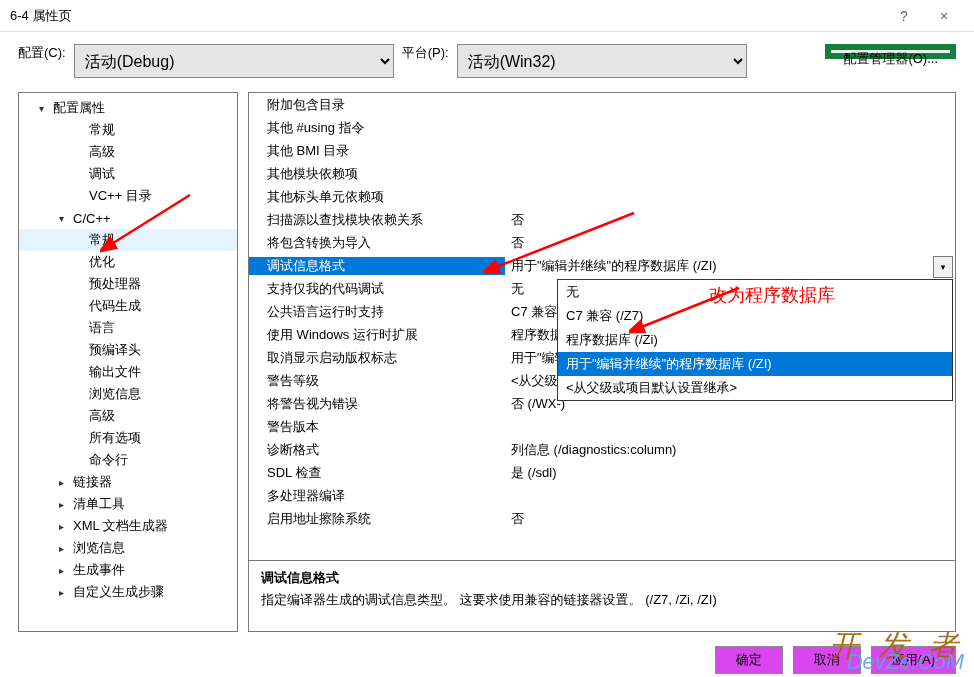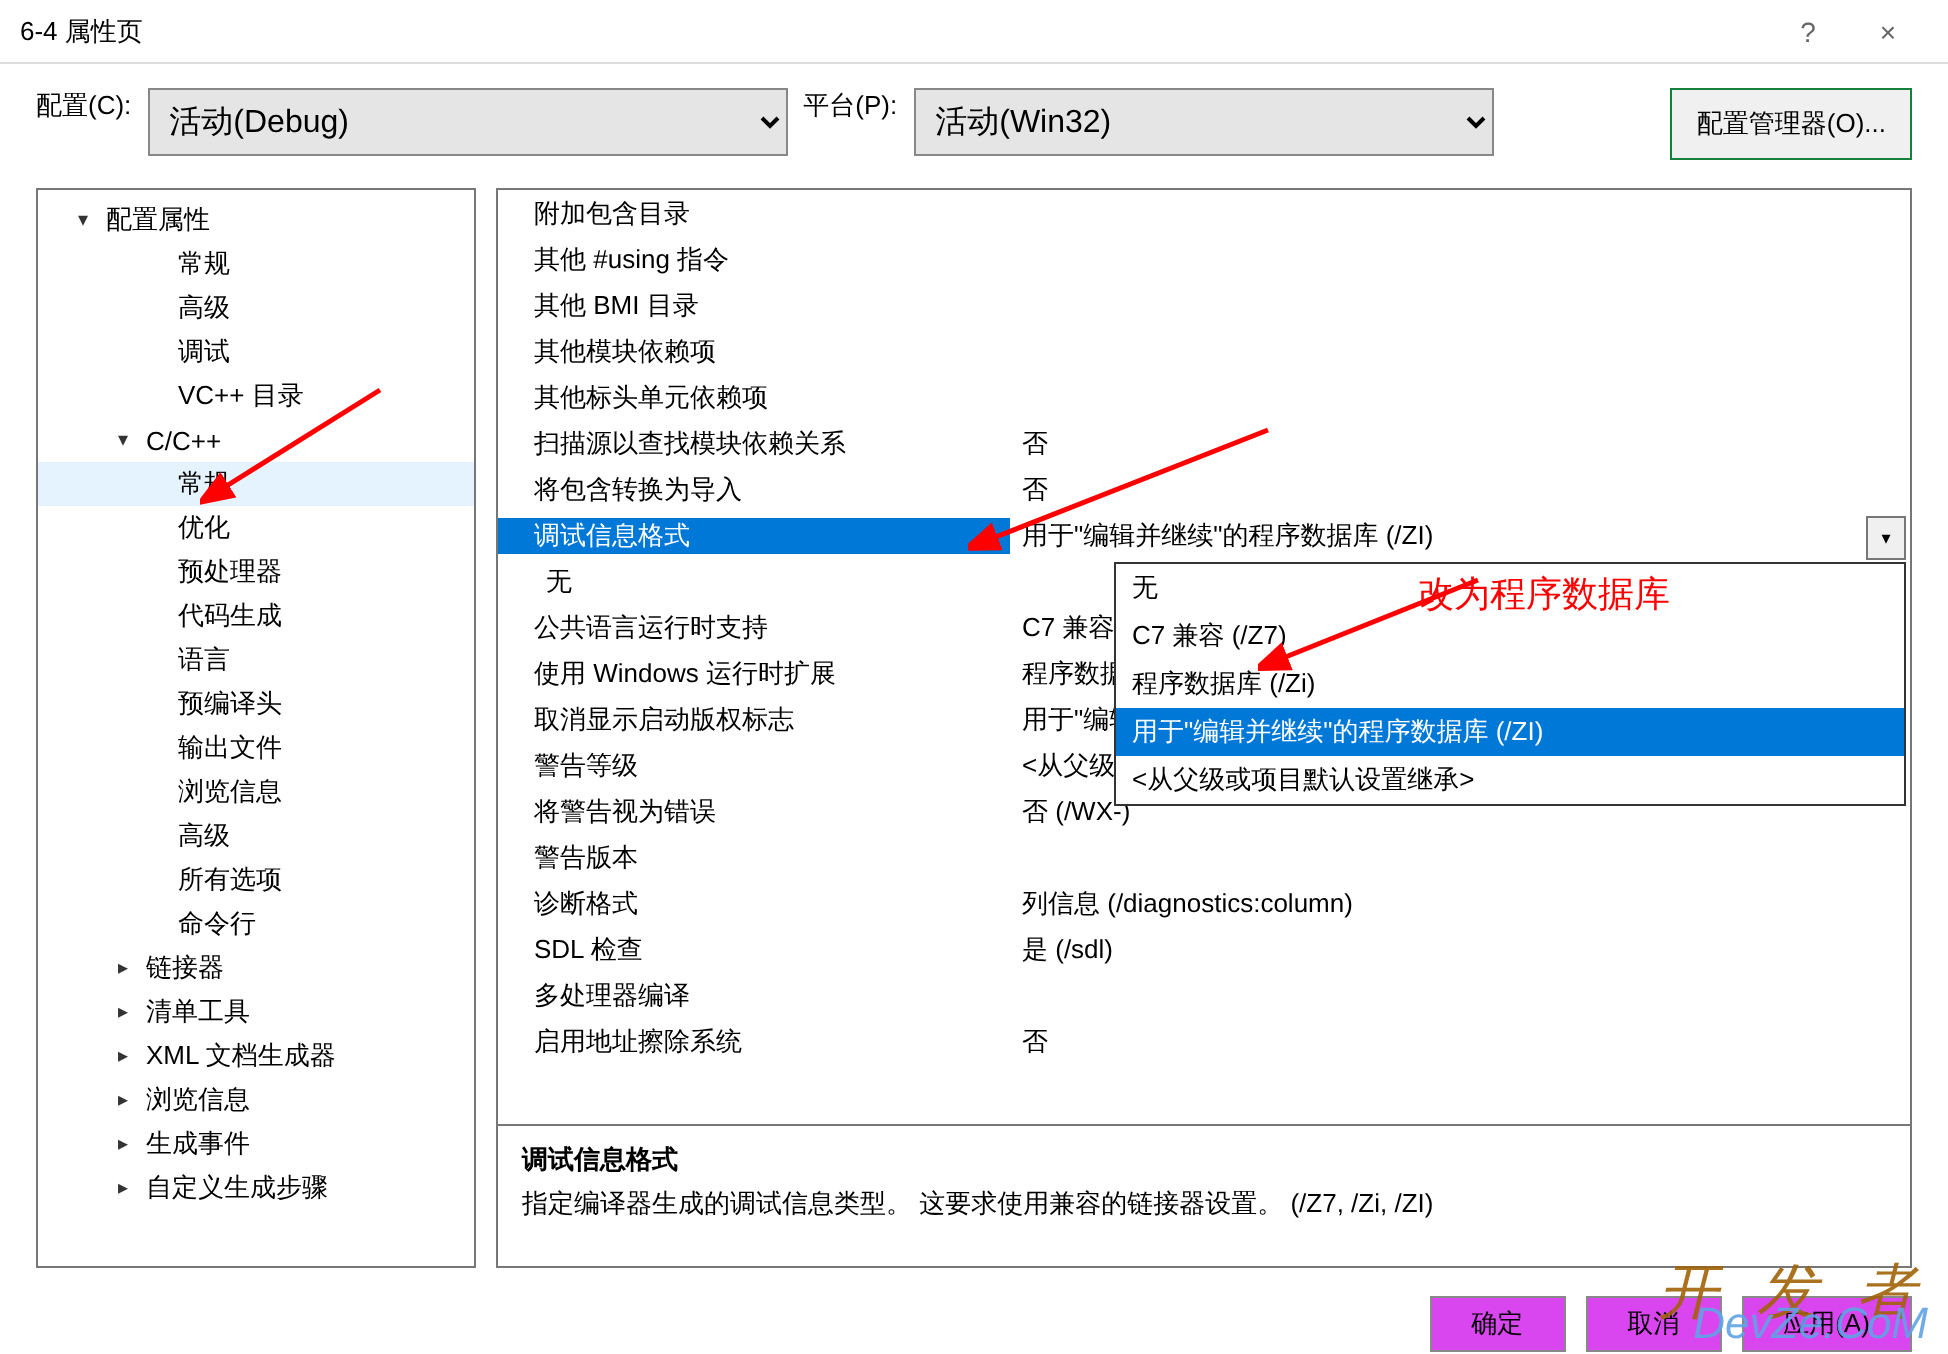--- a/index.html
+++ b/index.html
@@ -5,21 +5,21 @@
     * { box-sizing: border-box; margin: 0; padding: 0; font-family: "Microsoft YaHei", "Segoe UI", sans-serif; }
     body { background: #fff; width: 974px; height: 677px; overflow: hidden; font-size: 13px; color: #000; }
     .titlebar { display: flex; align-items: center; height: 32px; padding: 0 10px; border-bottom: 1px solid #ddd; }
     .titlebar .title { flex: 1; font-size: 13px; }
     .titlebar .icon-btn { width: 40px; text-align: center; font-size: 14px; color: #666; }
     .config-row { display: flex; align-items: flex-start; padding: 12px 18px 14px 18px; gap: 8px; }
     .config-row label { font-size: 13px; }
     .config-row select { height: 34px; padding: 2px 6px; font-size: 16px; border: 1px solid #888; background: #e5e5e5; }
     .sel-config { width: 320px; }
     .sel-platform { width: 290px; }
-    .config-mgr-btn { height: 36px; padding: 0 12px; border: 1px solid #15803d; background: #f0f0f0; font-size: 13px; }
+    .config-mgr-btn { height: 15px; padding: 0 12px; border: 6px solid #15803d; background: #f0f0f0; font-size: 13px; }
     .main { display: flex; padding: 0 18px 0 18px; height: 540px; }
     .tree-pane { width: 220px; border: 1px solid #777; overflow: auto; background: #fff; padding: 4px 0; }
     .tree-item { display: flex; align-items: center; height: 22px; padding-left: 6px; cursor: default; }
     .tree-item .arrow { width: 14px; font-size: 10px; color: #333; }
     .tree-item.selected { background: #e5f3ff; }
     .indent-1 { padding-left: 20px; }
     .indent-2 { padding-left: 40px; }
     .indent-3 { padding-left: 56px; }
     .right-pane { flex: 1; margin-left: 10px; display: flex; flex-direction: column; justify-content: flex-end; }
     .props-box { flex: 1; border: 1px solid #777; background: #fff; overflow: hidden; position: relative; }
@@ -187,20 +187,21 @@
         </div>
         <div class="prop-row">
           <div class="label">将包含转换为导入</div>
           <div class="val">否</div>
         </div>
         <div class="prop-row selected">
           <div class="label">调试信息格式</div>
           <div class="val">用于"编辑并继续"的程序数据库 (/ZI)</div>
         </div>
         <div class="prop-row">
+          <div class="label">支持仅我的代码调试</div>
           <div class="val">无</div>
         </div>
         <div class="prop-row">
           <div class="label">公共语言运行时支持</div>
           <div class="val">C7 兼容 (/Z7)</div>
         </div>
         <div class="prop-row">
           <div class="label">使用 Windows 运行时扩展</div>
           <div class="val">程序数据库 (/Zi)</div>
         </div>

